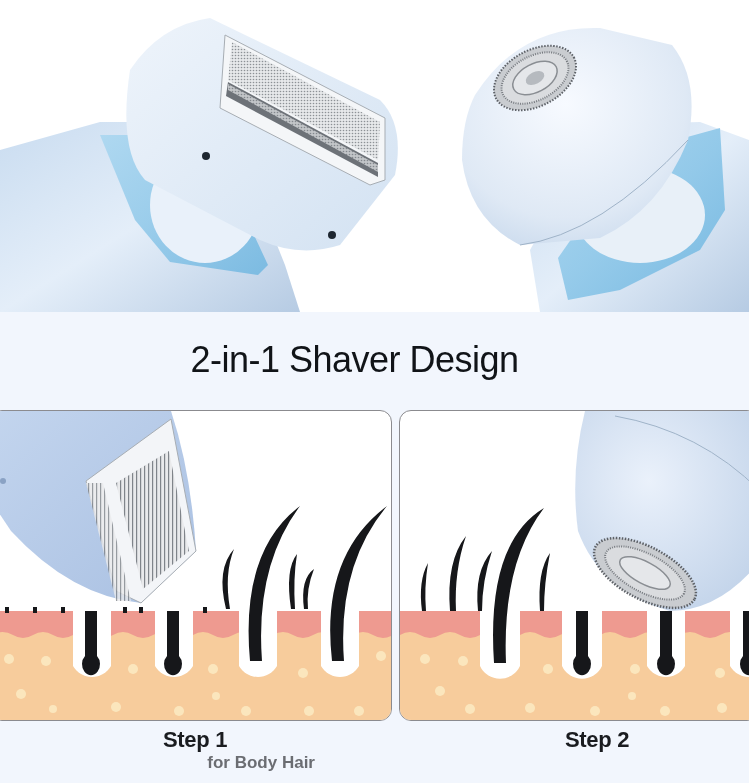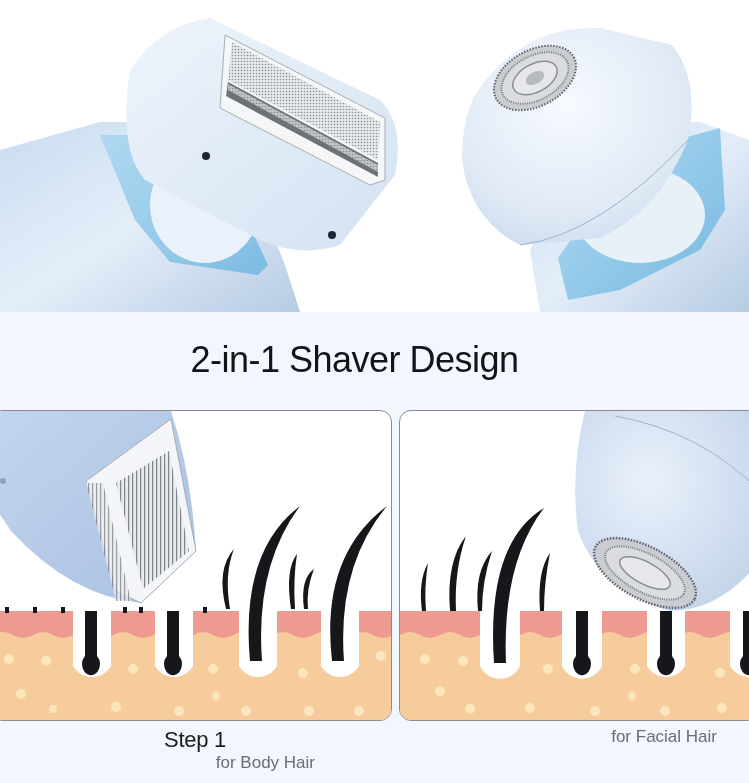--- a/index.html
+++ b/index.html
@@ -17,21 +17,21 @@
   }
 
   .panel {
     position: absolute; top: 410px; height: 311px;
     background: #ffffff; border: 1.5px solid #8b8b8f; border-radius: 12px; overflow: hidden;
   }
   .panel.left { left: -10px; width: 402px; }
   .panel.right { left: 399px; width: 360px; }
   .panel svg { position: absolute; left: 0; top: 0; }
 
-  .step { position: absolute; top: 727px; text-align: center; width: 240px; }
+  .step { position: absolute; top: 727px; text-align: center; width: 240px; font-weight: bold; }
   .step.s1 { left: 75px; }
   .step.s2 { left: 477px; }
   .step-title { font-size: 22px; color: #1a1c20; line-height: 26px; letter-spacing: -0.3px; }
   .step-sub { font-size: 17px; color: #6b6d72; line-height: 20px; text-align: right; }
 </style>
 </head>
 <body>
 
 <div class="hero">
   <svg width="749" height="312" viewBox="0 0 749 312">
@@ -203,14 +203,14 @@
       <ellipse cx="245" cy="162" rx="28" ry="11" fill="#e5e7ea" stroke="#8a8e93" stroke-width="1.5"></ellipse>
     </g>
   </svg>
 </div>
 
 <div class="step s1">
   <div class="step-title">Step 1</div>
   <div class="step-sub">for Body Hair</div>
 </div>
 <div class="step s2">
-  <div class="step-sub">for Facial Hair</div>
+  <div class="step-title">Step 2</div>
 </div>
 
 </body></html>

